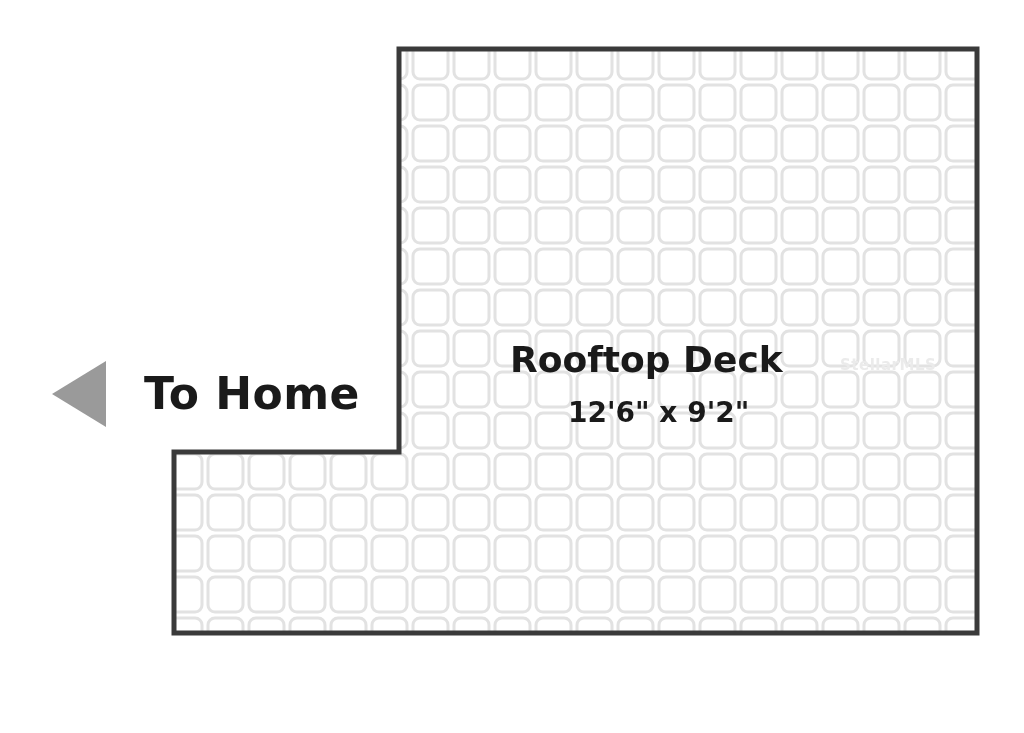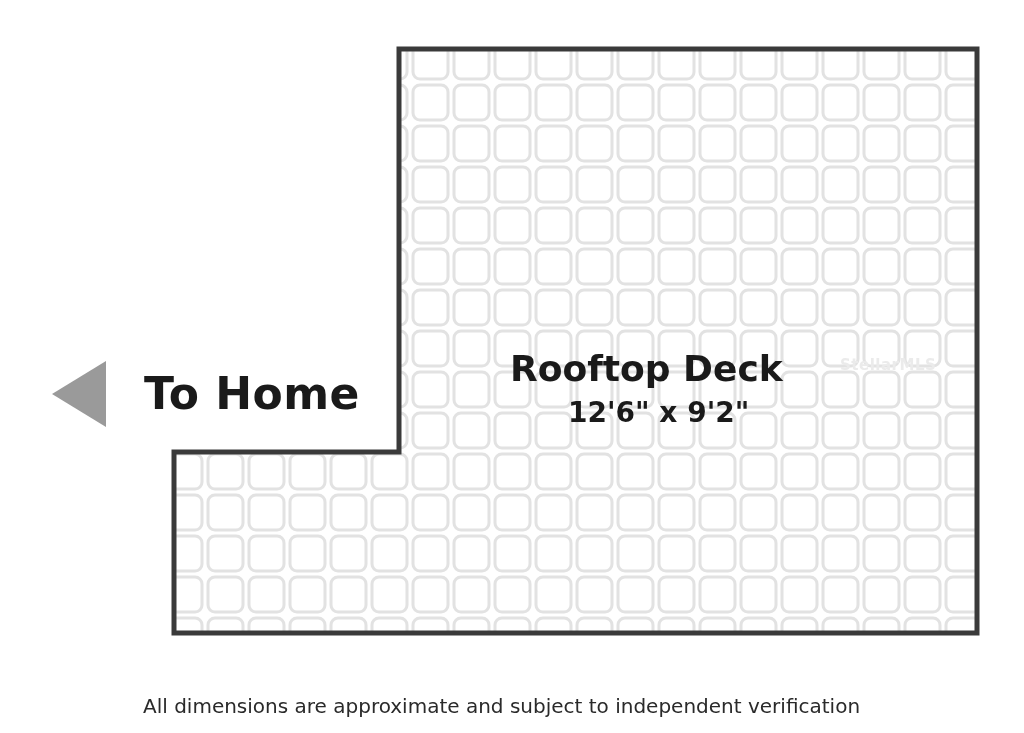--- a/index.html
+++ b/index.html
@@ -48,21 +48,21 @@
     font-size: 44px;
     font-weight: bold;
     color: #1a1a1a;
     letter-spacing: 0.5px;
     white-space: nowrap;
   }
 
   .room-name {
     position: absolute;
     left: 510px;
-    top: 348px;
+    top: 339px;
     font-size: 36px;
     font-weight: bold;
     color: #1a1a1a;
     white-space: nowrap;
   }
 
   .room-dims {
     position: absolute;
     left: 568px;
     top: 396px;
@@ -119,15 +119,14 @@
   <div class="arrow-left"></div>
 
   <div class="label-to-home">To Home</div>
 
   <div class="room-name">Rooftop Deck</div>
 
   <div class="room-dims">12'6" x 9'2"</div>
 
   <div class="watermark">StellarMLS</div>
 
-  <div class="disclaimer">All dimensions are approximate and subject to independent verification</div>
 
 </div>
 
 </body></html>

